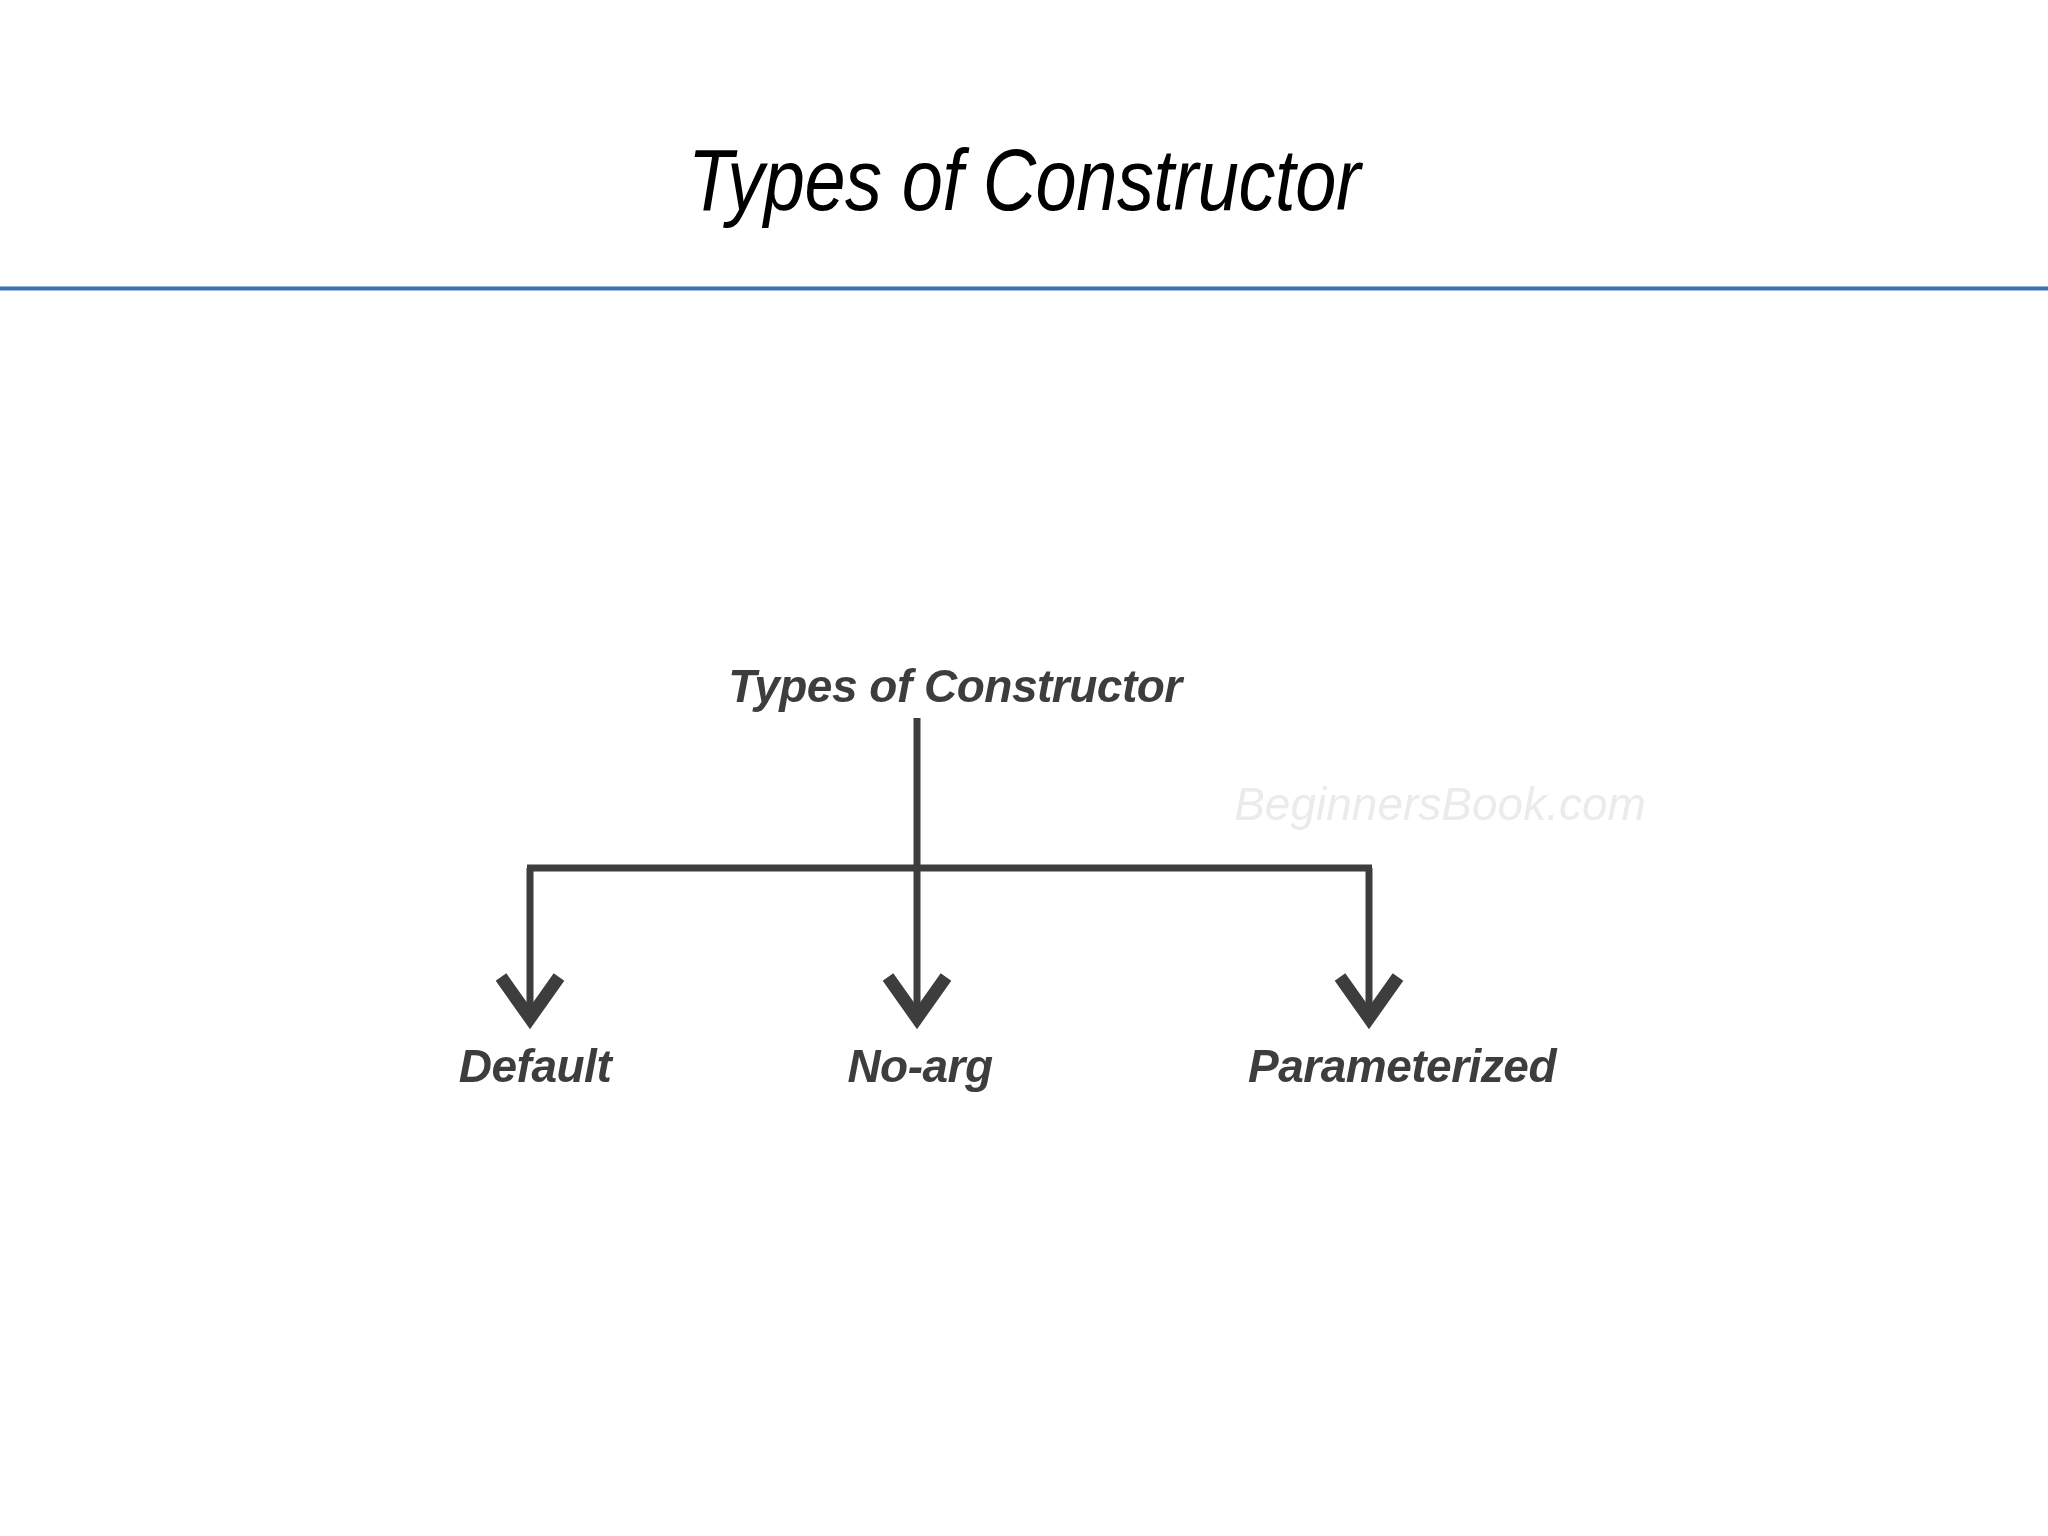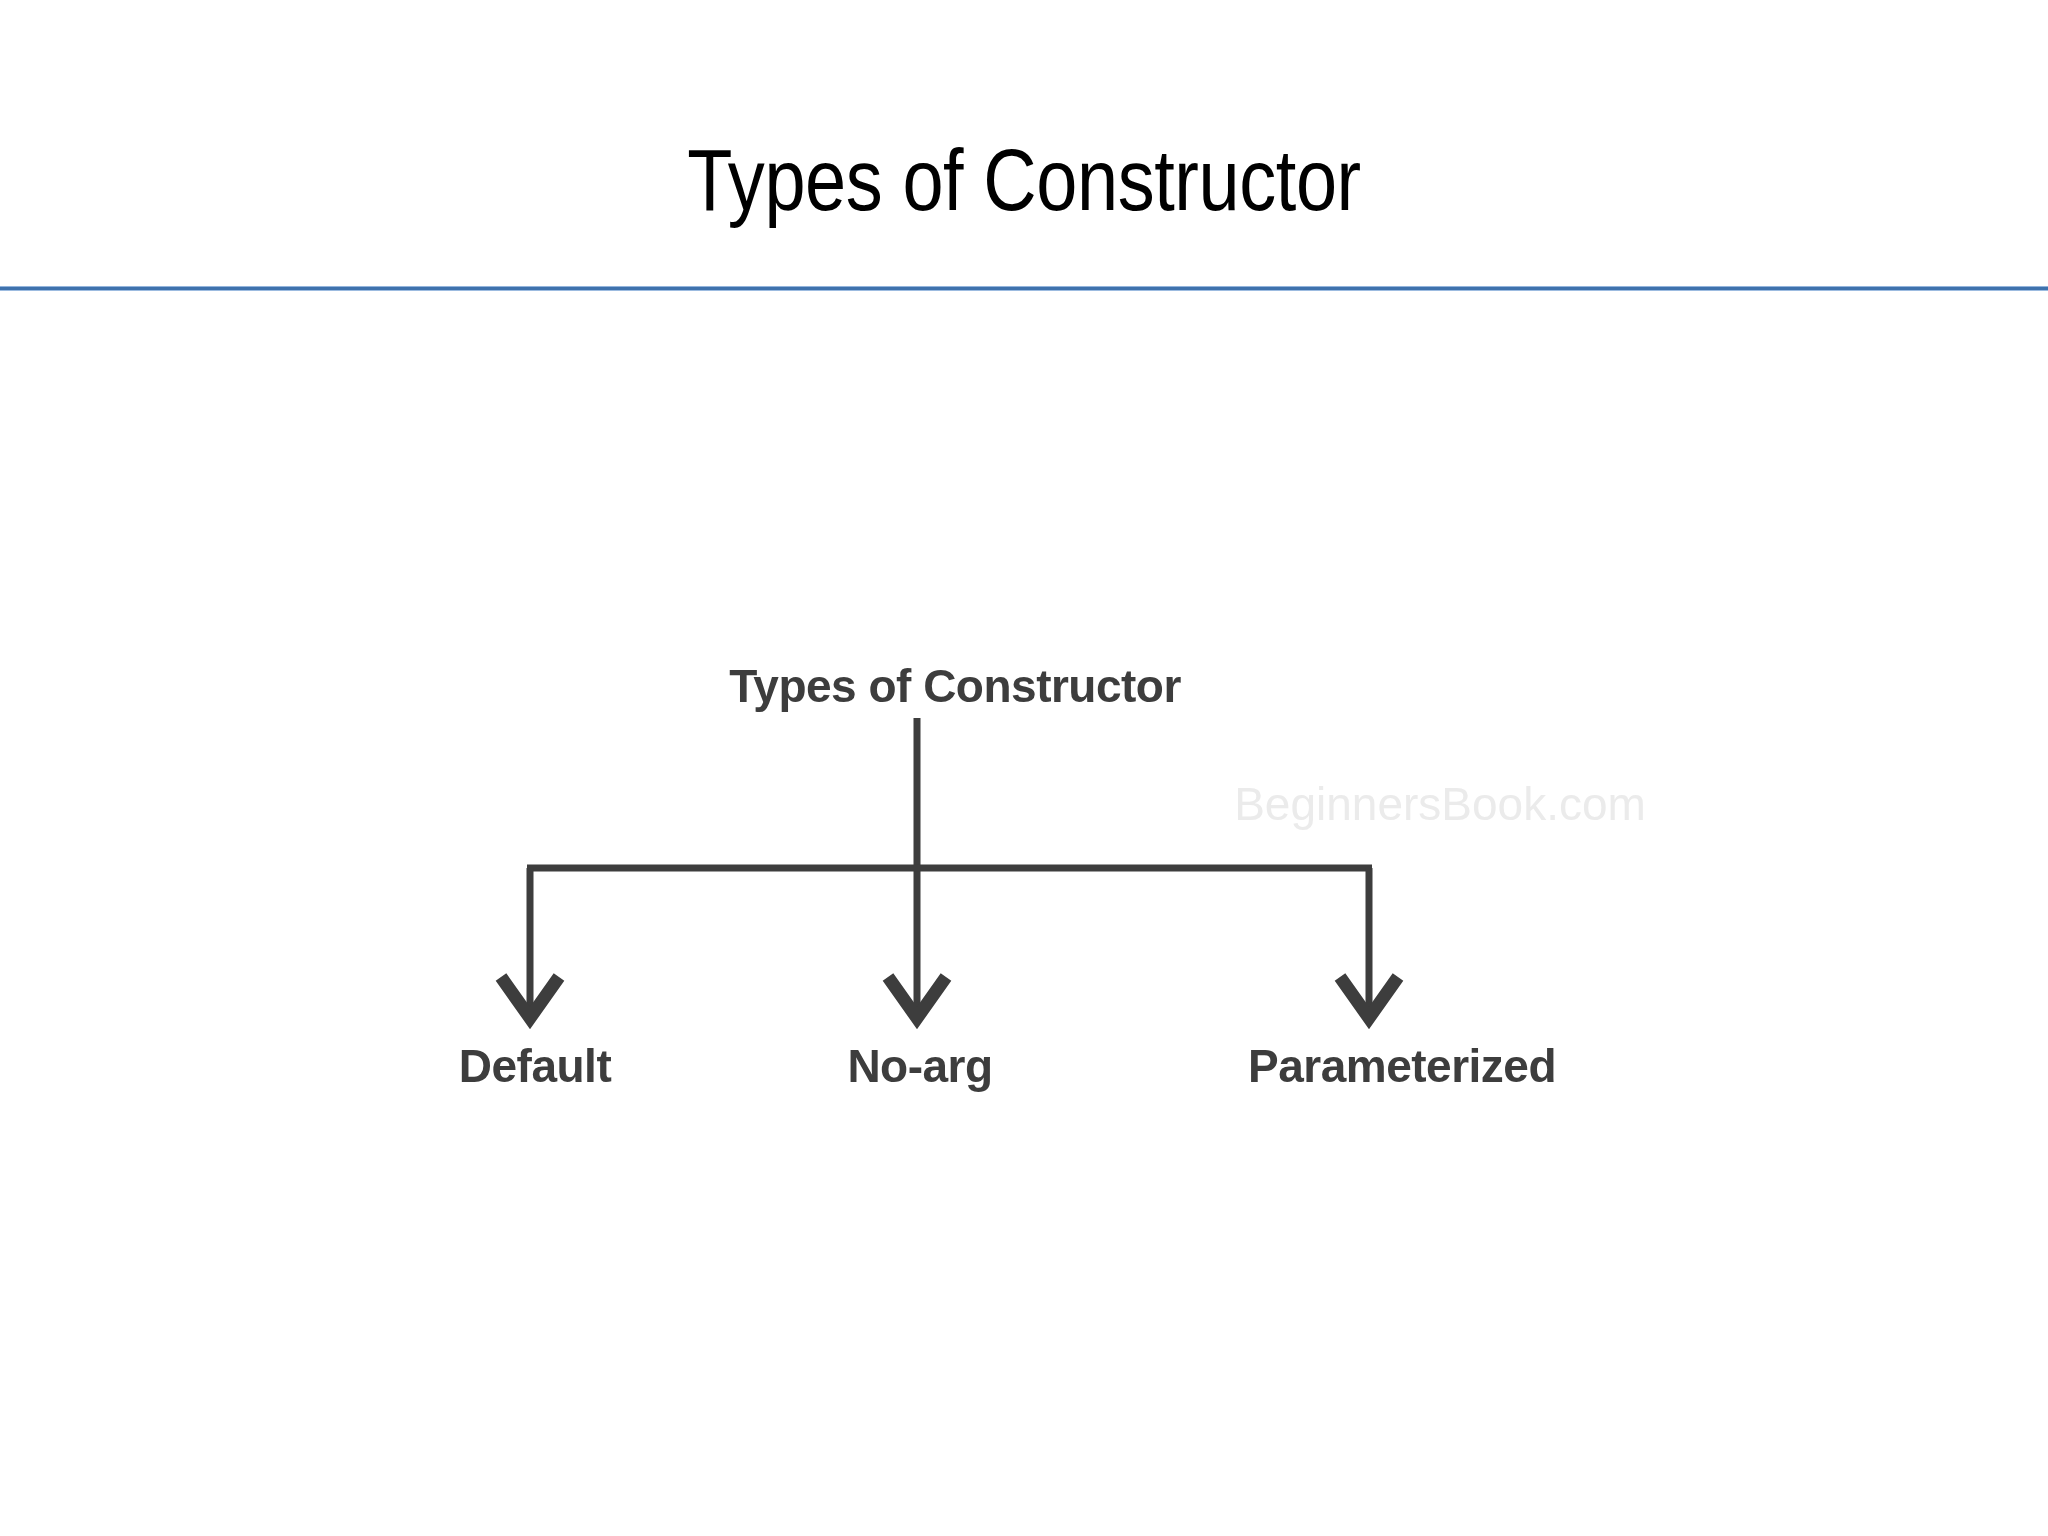--- a/index.html
+++ b/index.html
@@ -13,20 +13,21 @@
     font-family: "Liberation Sans", sans-serif;
   }
 
   
   .slide {
     position: relative;
     width: 2048px;
     height: 1536px;
     background: #ffffff;
     overflow: hidden;
+    font-style: italic;
   }
 
   
   .slide-title {
     position: absolute;
     left: 0;
     top: 128px;
     width: 2048px;
     text-align: center;
     font-family: "Liberation Sans Narrow", "Liberation Sans", sans-serif;

